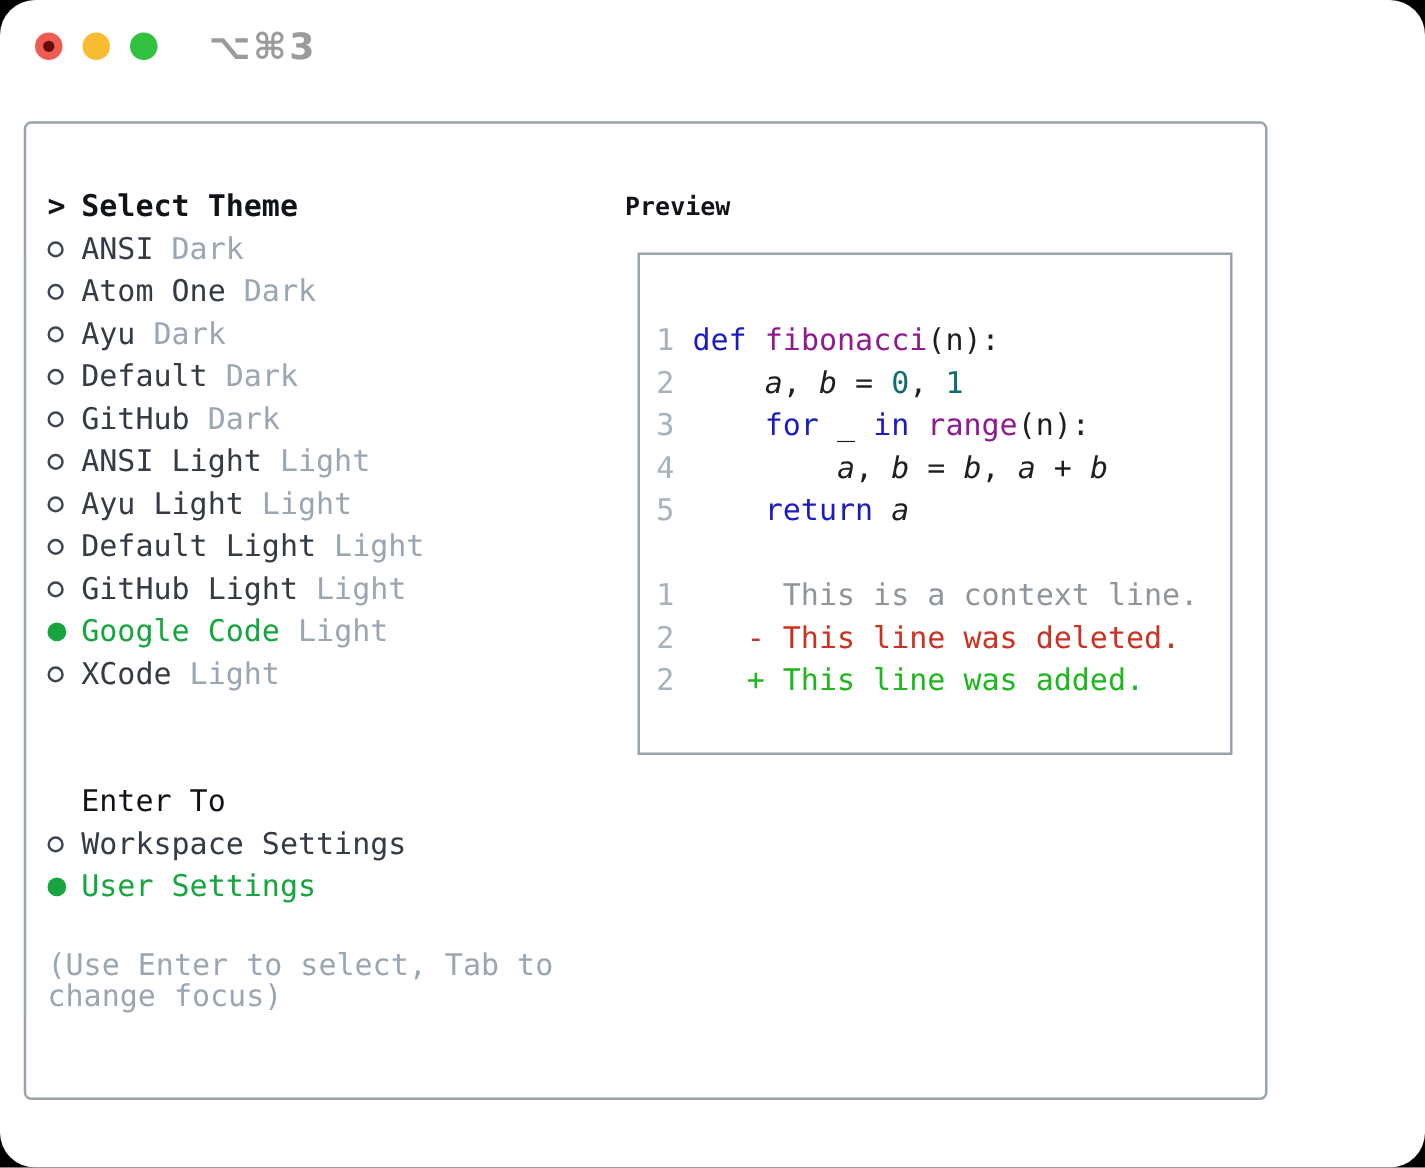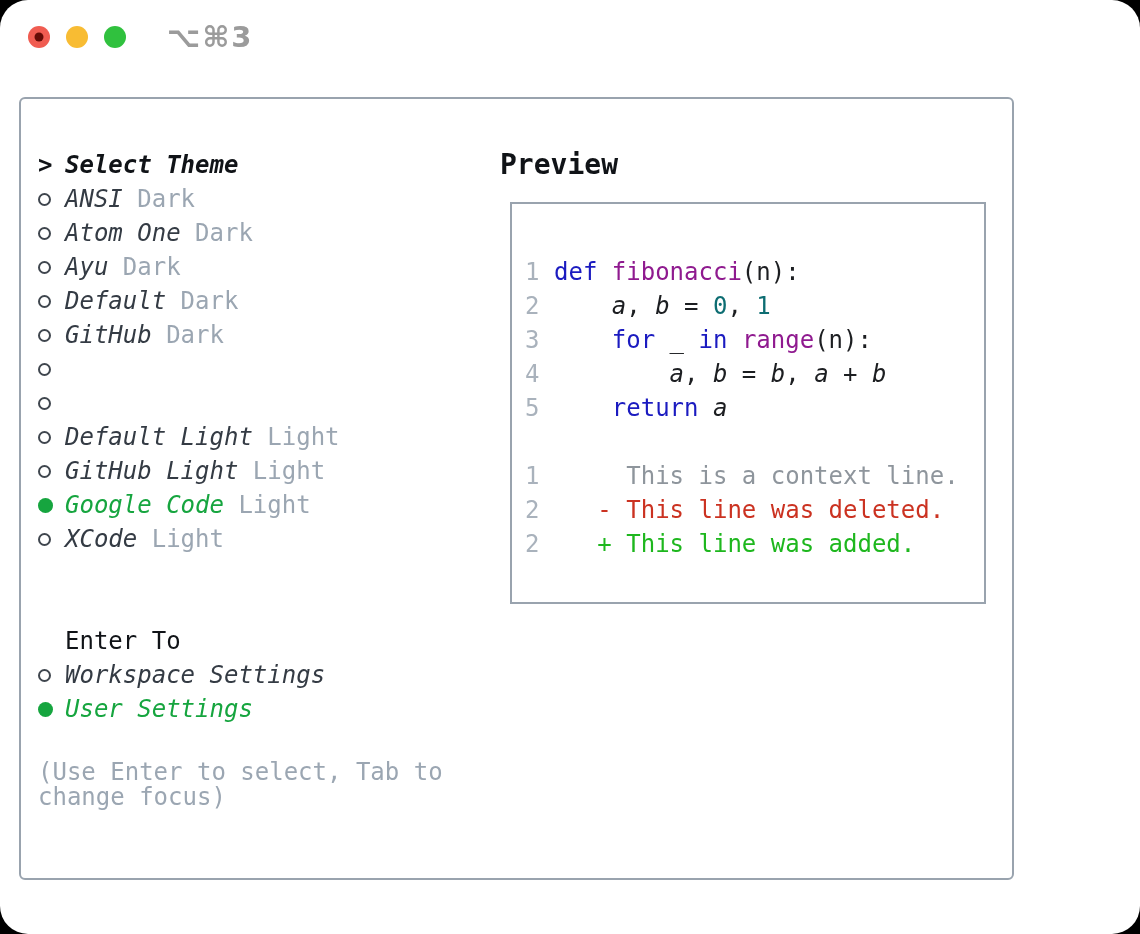--- a/index.html
+++ b/index.html
@@ -48,35 +48,35 @@
   .prompt { color: var(--header_black); font-weight: bold; }
   .radio {
     width: 13px; height: 13px; border-radius: 50%;
     border: 2px solid var(--radio_ring); display: inline-block;
   }
   .radio.sel {
     width: 15px; height: 15px; border: none;
     background: var(--accent_green);
   }
   .label { white-space: pre; }
-  .tname { color: var(--item_dark); font-style: italic; }
+  .tname { color: var(--item_dark); }
   .tname.header { color: var(--header_black); font-weight: bold; }
   .tname.sel { color: var(--accent_green); }
   .tvariant { color: var(--muted_gray); }
   .applyhdr { color: var(--header_black); }
   #theme-list { position: absolute; left: 17px; top: 49px; }
   #apply-block { position: absolute; left: 17px; top: 525px; }
   #hint {
     position: absolute; left: 17px; top: 661px; width: 430px;
     font-size: 24px; line-height: 25px; color: var(--muted_gray);
   }
   
   #preview-title {
     position: absolute; left: 479px; top: 49px;
-    font-size: 28px; line-height: 34px; font-weight: bold;
+    font-size: 20px; line-height: 34px; font-weight: bold;
     color: var(--header_black);
   }
   #preview-box {
     position: absolute; left: 489px; top: 103px;
     width: 476px; height: 402px;
     border: 2px solid var(--panel_border);
     background: var(--window_bg, #fff);
   }
   #code-block { position: absolute; left: 13px; top: 51px; font-size: 24px; }
   .cline { height: 34px; line-height: 34px; white-space: pre; }
@@ -140,25 +140,27 @@
         <div class="row">
           <span class="marker">
             <span class="radio"></span>
           </span>
           <span class="label"><span class="tname">GitHub</span><span class="tvariant"> Dark</span></span>
         </div>
         <div class="row">
           <span class="marker">
             <span class="radio"></span>
           </span>
-        </div>
-        <div class="row">
-          <span class="marker">
-            <span class="radio"></span>
-          </span>
+          <span class="label"><span class="tname">ANSI Light</span><span class="tvariant"> Light</span></span>
+        </div>
+        <div class="row">
+          <span class="marker">
+            <span class="radio"></span>
+          </span>
+          <span class="label"><span class="tname">Ayu Light</span><span class="tvariant"> Light</span></span>
         </div>
         <div class="row">
           <span class="marker">
             <span class="radio"></span>
           </span>
           <span class="label"><span class="tname">Default Light</span><span class="tvariant"> Light</span></span>
         </div>
         <div class="row">
           <span class="marker">
             <span class="radio"></span>

